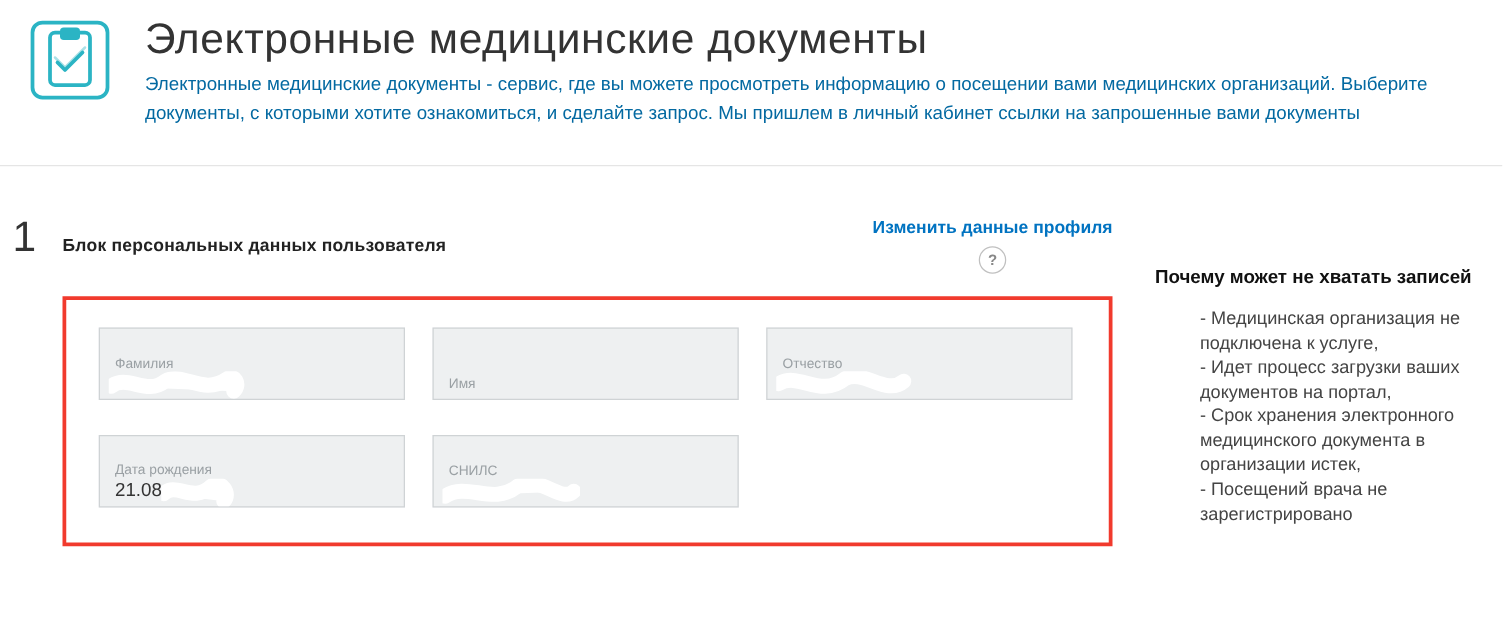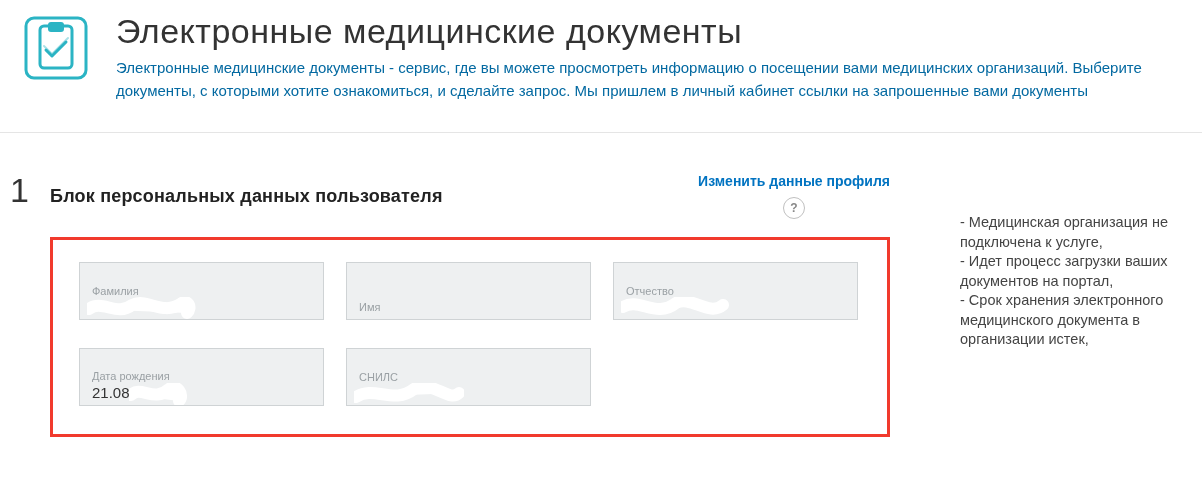--- a/index.html
+++ b/index.html
@@ -60,21 +60,21 @@
     .main-col {
       width: 840px;
     }
     .section-header {
       display: flex;
       align-items: center;
       justify-content: space-between;
       margin-bottom: 18px;
     }
     .section-title {
-      font-size: 18px;
+      font-size: 14px;
       font-weight: bold;
       color: #222;
       letter-spacing: 0.2px;
     }
     .section-actions {
       display: flex;
       align-items: center;
       gap: 8px;
       flex-direction: column;
     }
@@ -221,19 +221,21 @@
           <div class="field-scribble">
             <svg width="110" height="22" viewBox="0 0 110 22">
                 <path d="M2 14 C 20 2, 40 22, 60 6 C 78 -4, 95 20, 105 10" fill="#fff" stroke="#fff" stroke-width="12" stroke-linecap="round"></path>
               </svg>
           </div>
         </div>
       </div>
     </div>
   </div>
   <div class="side-col">
+    <div class="side-title">Почему может не хватать записей</div>
     <div class="side-list">
       <div>- Медицинская организация не подключена к услуге,</div>
       <div>- Идет процесс загрузки ваших документов на портал,</div>
       <div>- Срок хранения электронного медицинского документа в организации истек,</div>
+      <div>- Посещений врача не зарегистрировано</div>
     </div>
   </div>
 </div>
 
 </body></html>

